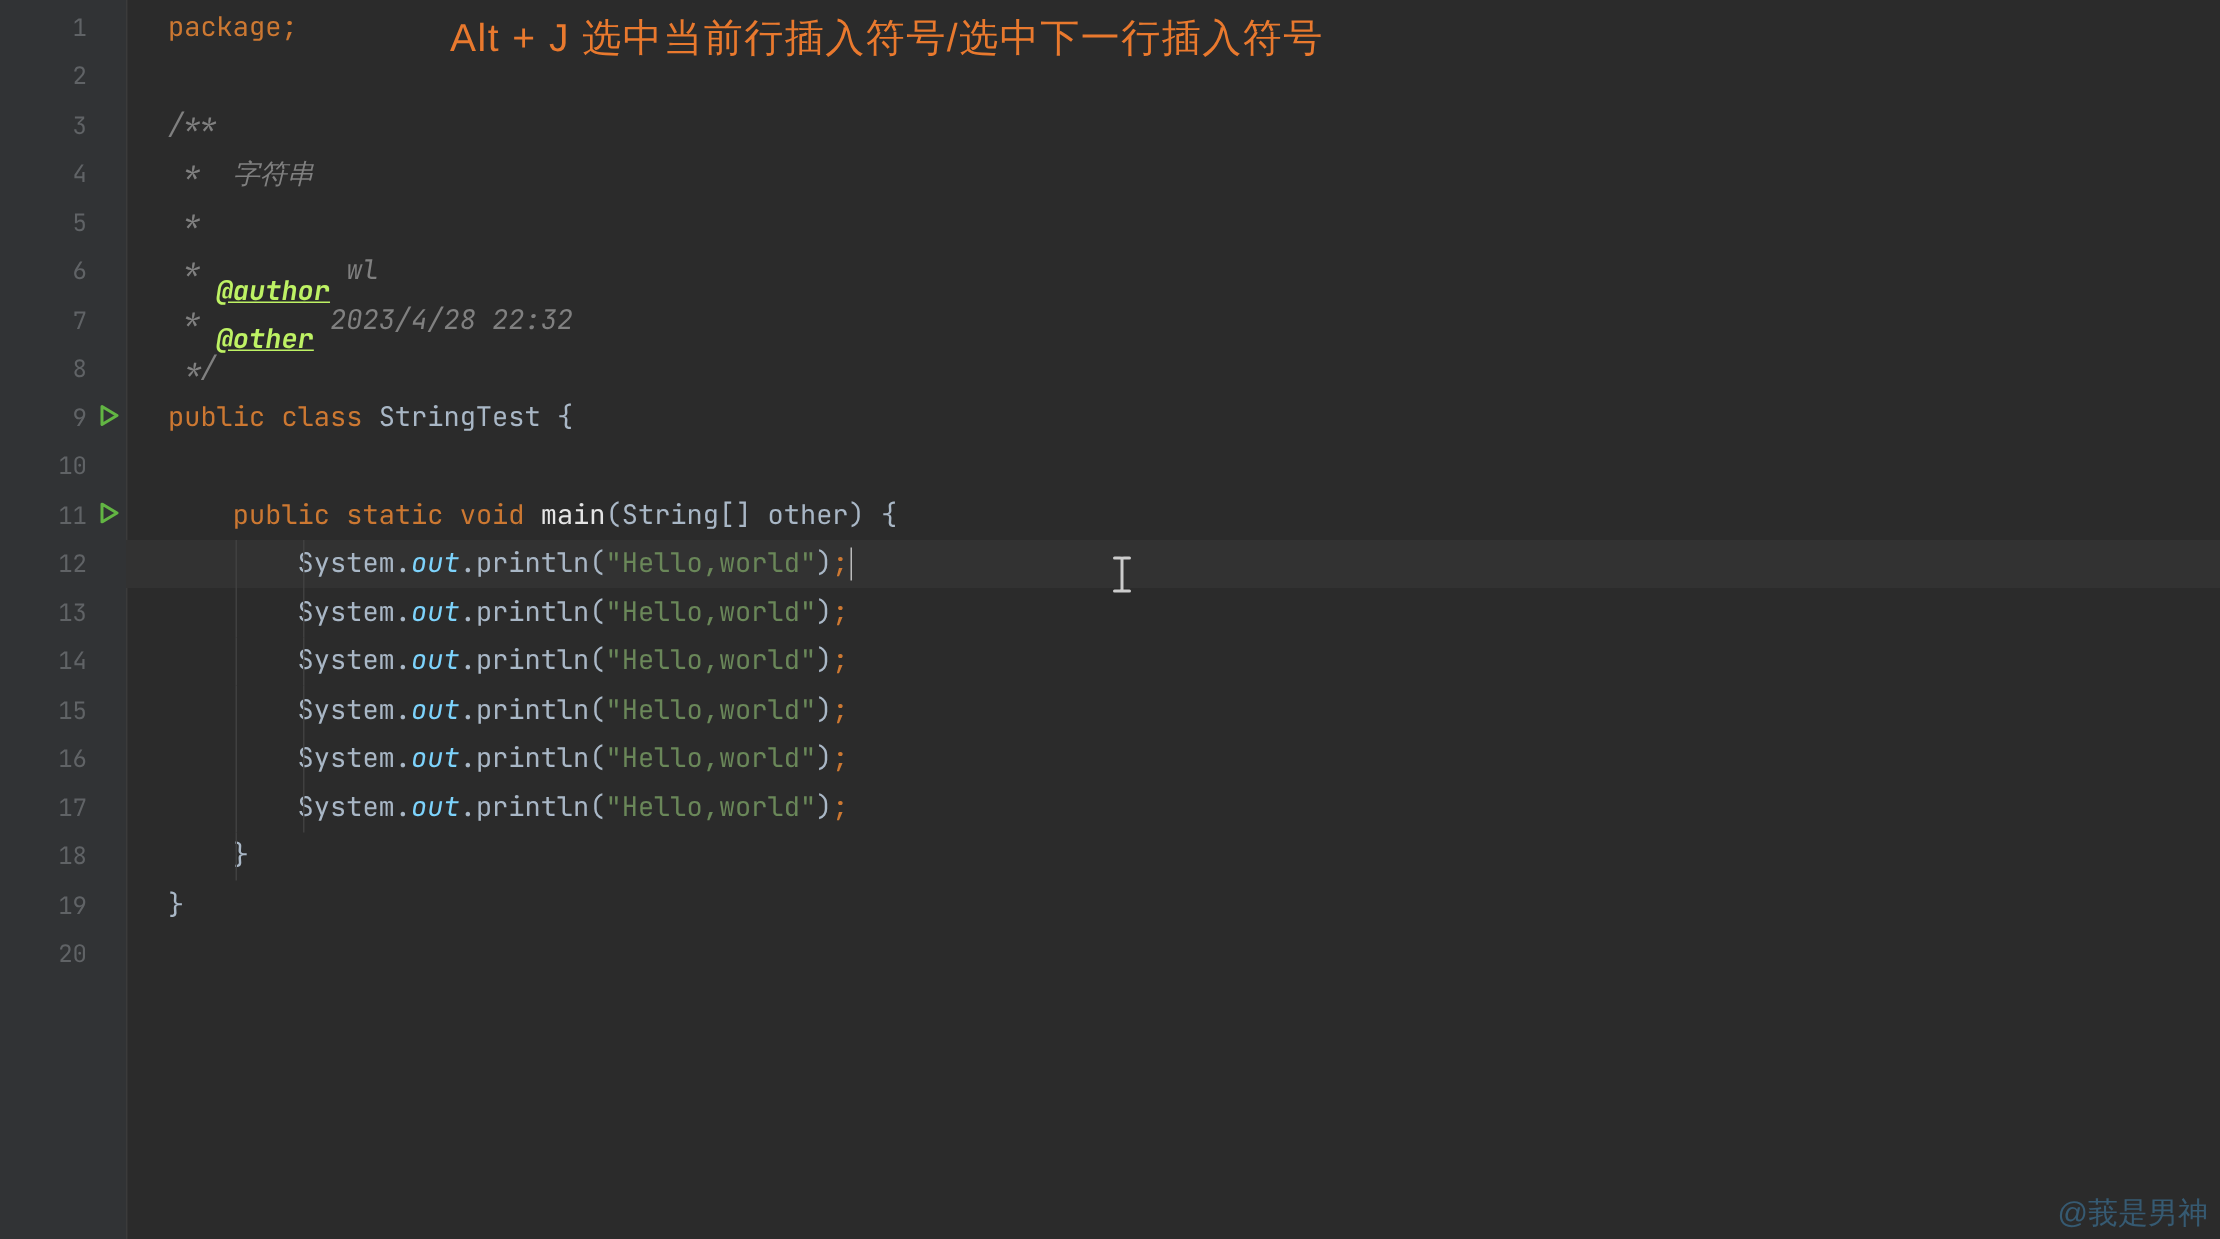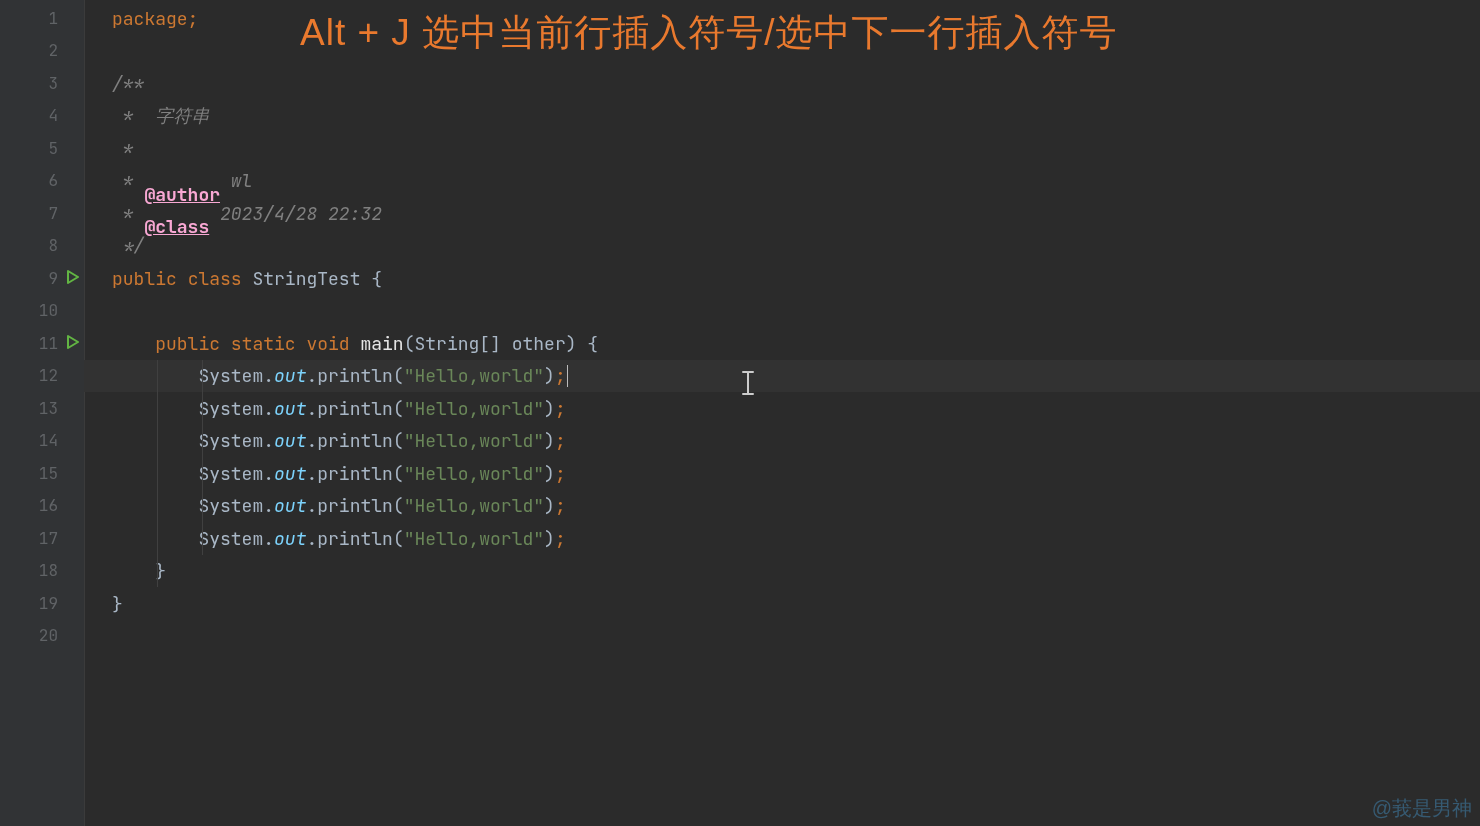--- a/index.html
+++ b/index.html
@@ -64,21 +64,21 @@
     vertical-align: middle;
     margin-left: 1px;
   }
   
   .kw      { color: #cc7832; }
   .pkg     { color: #a9b7c6; }
   .cls     { color: #a9b7c6; }
   .method  { color: #e5e5e5; }
   .str     { color: #6a8759; }
   .comment { color: #808080; font-style: italic; }
-  .doc-tag { color: #f9a8d4; font-weight: bold; text-decoration: underline; margin-top: 27px; }
+  .doc-tag { color: #bef264; font-style: italic; font-weight: bold; text-decoration: underline; margin-top: 27px; }
   .doc-val { color: #808080; font-style: italic; }
   .field   { color: #7dd3fc; font-style: italic; }
   .plain   { color: #a9b7c6; }
   .brace   { color: #a9b7c6; }
   .punct   { color: #cc7832; }
 
   .gutter-border {
     position: absolute;
     left: 84px;
     top: 0;
@@ -91,21 +91,21 @@
     top: 0;
     bottom: 0;
     width: 1px;
     background: #404040;
   }
   .overlay-title {
     position: absolute;
     top: 8px;
     left: 300px;
     color: #e9792e;
-    font-size: 37px;
+    font-size: 26px;
     font-family: "Microsoft YaHei", "PingFang SC", sans-serif;
     letter-spacing: 1px;
     pointer-events: none;
   }
   .text-cursor {
     position: absolute;
     pointer-events: none;
   }
   .watermark {
     position: absolute;
@@ -215,21 +215,21 @@
 
     <div class="code-line">
       <span class="comment"> *</span>
     </div>
 
     <div class="code-line">
       <span class="comment"> * </span><span class="doc-tag">@author</span><span class="doc-val"> wl</span>
     </div>
 
     <div class="code-line">
-      <span class="comment"> * </span><span class="doc-tag">@class</span><span class="doc-val"> 2023/4/28 22:32</span>
+      <span class="comment"> * </span><span class="doc-tag">@other</span><span class="doc-val"> 2023/4/28 22:32</span>
     </div>
 
     <div class="code-line">
       <span class="comment"> */</span>
     </div>
 
     <div class="code-line">
       <span class="kw">public</span><span> </span><span class="kw">class</span><span> </span><span class="cls">StringTest</span><span> </span><span class="brace">{</span>
     </div>
 

